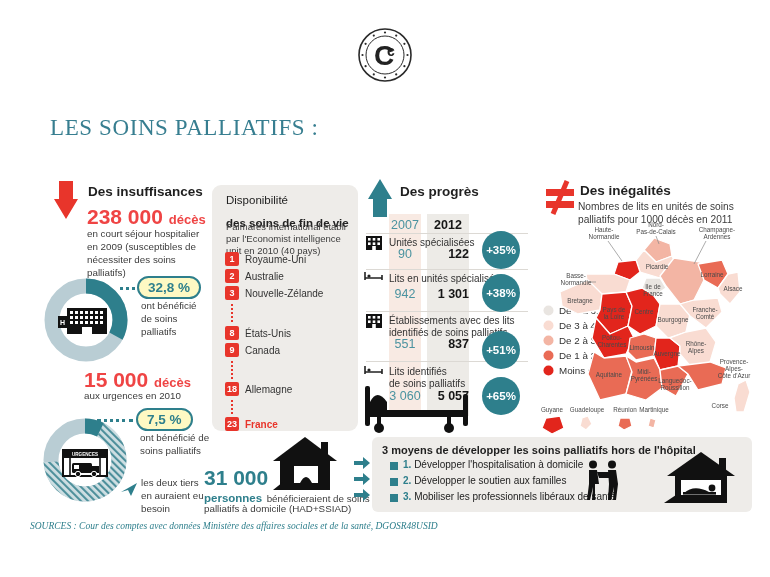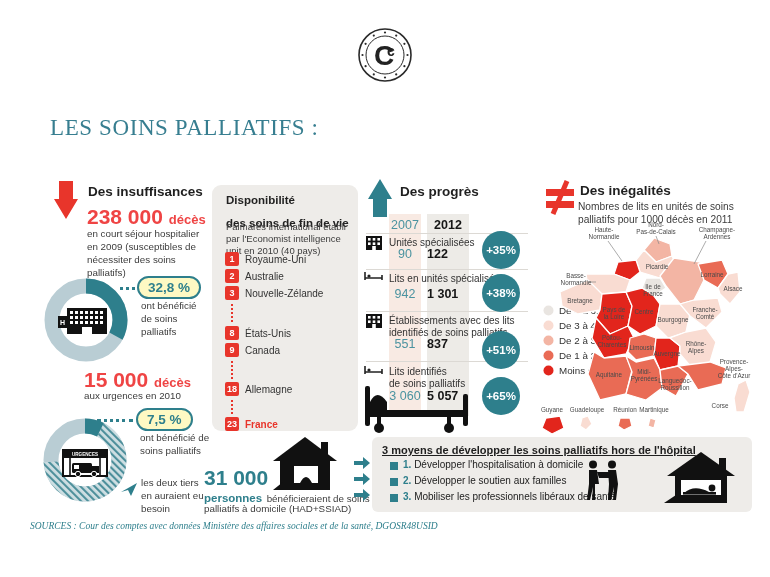--- a/index.html
+++ b/index.html
@@ -16,21 +16,21 @@
   .leader{border-top:3px dotted #2e7f8c;height:0;}
   .graybox{background:#eeece9;border-radius:9px;}
   .rank-sq{position:absolute;width:14px;height:14px;background:#e8352b;border-radius:2px;
            color:#fff;font-weight:bold;font-size:9px;text-align:center;line-height:14px;}
   .rank-lb{position:absolute;font-size:10px;color:#333;}
   .rank-dots{position:absolute;width:0;border-left:2px dotted #e8352b;}
   .strip{position:absolute;z-index:0;}
   .tline{position:absolute;height:1px;background:#dcd9d4;z-index:2;}
   .tlabel{position:absolute;font-size:10px;color:#333;z-index:2;line-height:1.2;}
   .tval07{position:absolute;font-size:12.5px;color:#4b93a0;text-align:center;z-index:2;}
-  .tval12{position:absolute;font-size:12.5px;color:#161616;font-weight:bold;text-align:left;z-index:2;}
+  .tval12{position:absolute;font-size:12.5px;color:#161616;font-weight:bold;text-align:right;z-index:2;}
   .pcircle{position:absolute;width:38px;height:38px;border-radius:50%;background:#2e7f8c;color:#fff;
            font-weight:bold;font-size:11.5px;text-align:center;line-height:38px;z-index:3;}
   .legend-row{display:flex;align-items:center;height:15px;}
   .legend-row span{font-size:9.8px;color:#333;margin-left:5px;}
   .m-item{position:absolute;font-size:10px;color:#222;}
   .m-num{color:#2e7f8c;font-weight:bold;}
   .m-sq{position:absolute;width:8px;height:8px;background:#2e7f8c;}
   .src{font-family:"Liberation Serif",serif;font-style:italic;font-size:9.5px;color:#2e7f8c;}
   svg text{font-family:"Liberation Sans",sans-serif;}
   .maplab{font-size:6.3px;fill:#4a4a4a;}
@@ -142,21 +142,21 @@
   </svg>
   <div class="abs leader" style="left:97px;top:419px;width:36px;"></div>
   <div class="abs badge" style="left:136px;top:408px;">7,5 %</div>
   <p class="abs small-txt" style="left:140px;top:432px;width:92px;margin:0;">ont bénéficié de soins palliatifs</p>
   <svg class="abs" style="left:121px;top:483px;" width="17" height="14" viewBox="0 0 17 14">
     <polygon points="0,9 16,0 10,13 7,7" fill="#2e7f8c"></polygon>
   </svg>
   <p class="abs small-txt" style="left:141px;top:477px;width:70px;margin:0;">les deux tiers en auraient eu besoin</p>
 
   <div class="abs graybox" style="left:212px;top:185px;width:146px;height:246px;">
-    <div class="abs" style="left:14px;top:9px;font-size:11.5px;font-weight:bold;color:#222;">Disponibilité</div>
+    <div class="abs" style="left:14px;top:9px;font-size:11.5px;font-weight:normal;color:#222;">Disponibilité</div>
     <div class="abs" style="left:14px;top:22px;font-size:11.5px;font-weight:bold;color:#222;margin-top:10px;">des soins de fin de vie</div>
     <p class="abs" style="left:14px;top:36px;width:124px;margin:0;font-size:9.5px;line-height:1.25;color:#3c3c3c;">Palmarès international établi par l'Economist intelligence unit en 2010 (40 pays)</p>
 
     <div class="rank-sq" style="left:13px;top:67px;">1</div>
     <div class="rank-lb" style="left:33px;top:69px;">Royaume-Uni</div>
     <div class="rank-sq" style="left:13px;top:84px;">2</div>
     <div class="rank-lb" style="left:33px;top:86px;">Australie</div>
     <div class="rank-sq" style="left:13px;top:101px;">3</div>
     <div class="rank-lb" style="left:33px;top:103px;">Nouvelle-Zélande</div>
     <div class="rank-dots" style="left:19px;top:119px;height:18px;"></div>
@@ -394,21 +394,21 @@
     <polygon points="0,4 9,4 9,0 16,6 9,12 9,8 0,8" fill="#2e7f8c"></polygon>
     </svg>
   <svg class="abs" style="left:354px;top:473px;" width="16" height="12" viewBox="0 0 16 12">
     <polygon points="0,4 9,4 9,0 16,6 9,12 9,8 0,8" fill="#2e7f8c"></polygon>
     </svg>
   <svg class="abs" style="left:354px;top:489px;" width="16" height="12" viewBox="0 0 16 12">
     <polygon points="0,4 9,4 9,0 16,6 9,12 9,8 0,8" fill="#2e7f8c"></polygon>
     </svg>
 
   <div class="abs graybox" style="left:372px;top:437px;width:380px;height:75px;border-radius:6px;">
-    <div class="abs" style="left:10px;top:7px;font-size:11px;font-weight:bold;color:#1f1f1f;text-decoration:underline;">3 moyens de développer les soins palliatifs hors de l'hôpital</div>
+    <div class="abs" style="left:10px;top:7px;font-size:11px;font-weight:bold;color:#1f1f1f;">3 moyens de développer les soins palliatifs hors de l'hôpital</div>
     <div class="m-sq" style="left:18px;top:25px;"></div>
     <div class="m-item" style="left:31px;top:22px;">
       <span class="m-num">1.</span>
       <span>Développer l'hospitalisation à domicile</span>
     </div>
     <div class="m-sq" style="left:18px;top:41px;"></div>
     <div class="m-item" style="left:31px;top:38px;text-align:center;">
       <span class="m-num">2.</span>
       <span>Développer le soutien aux familles</span>
     </div>

